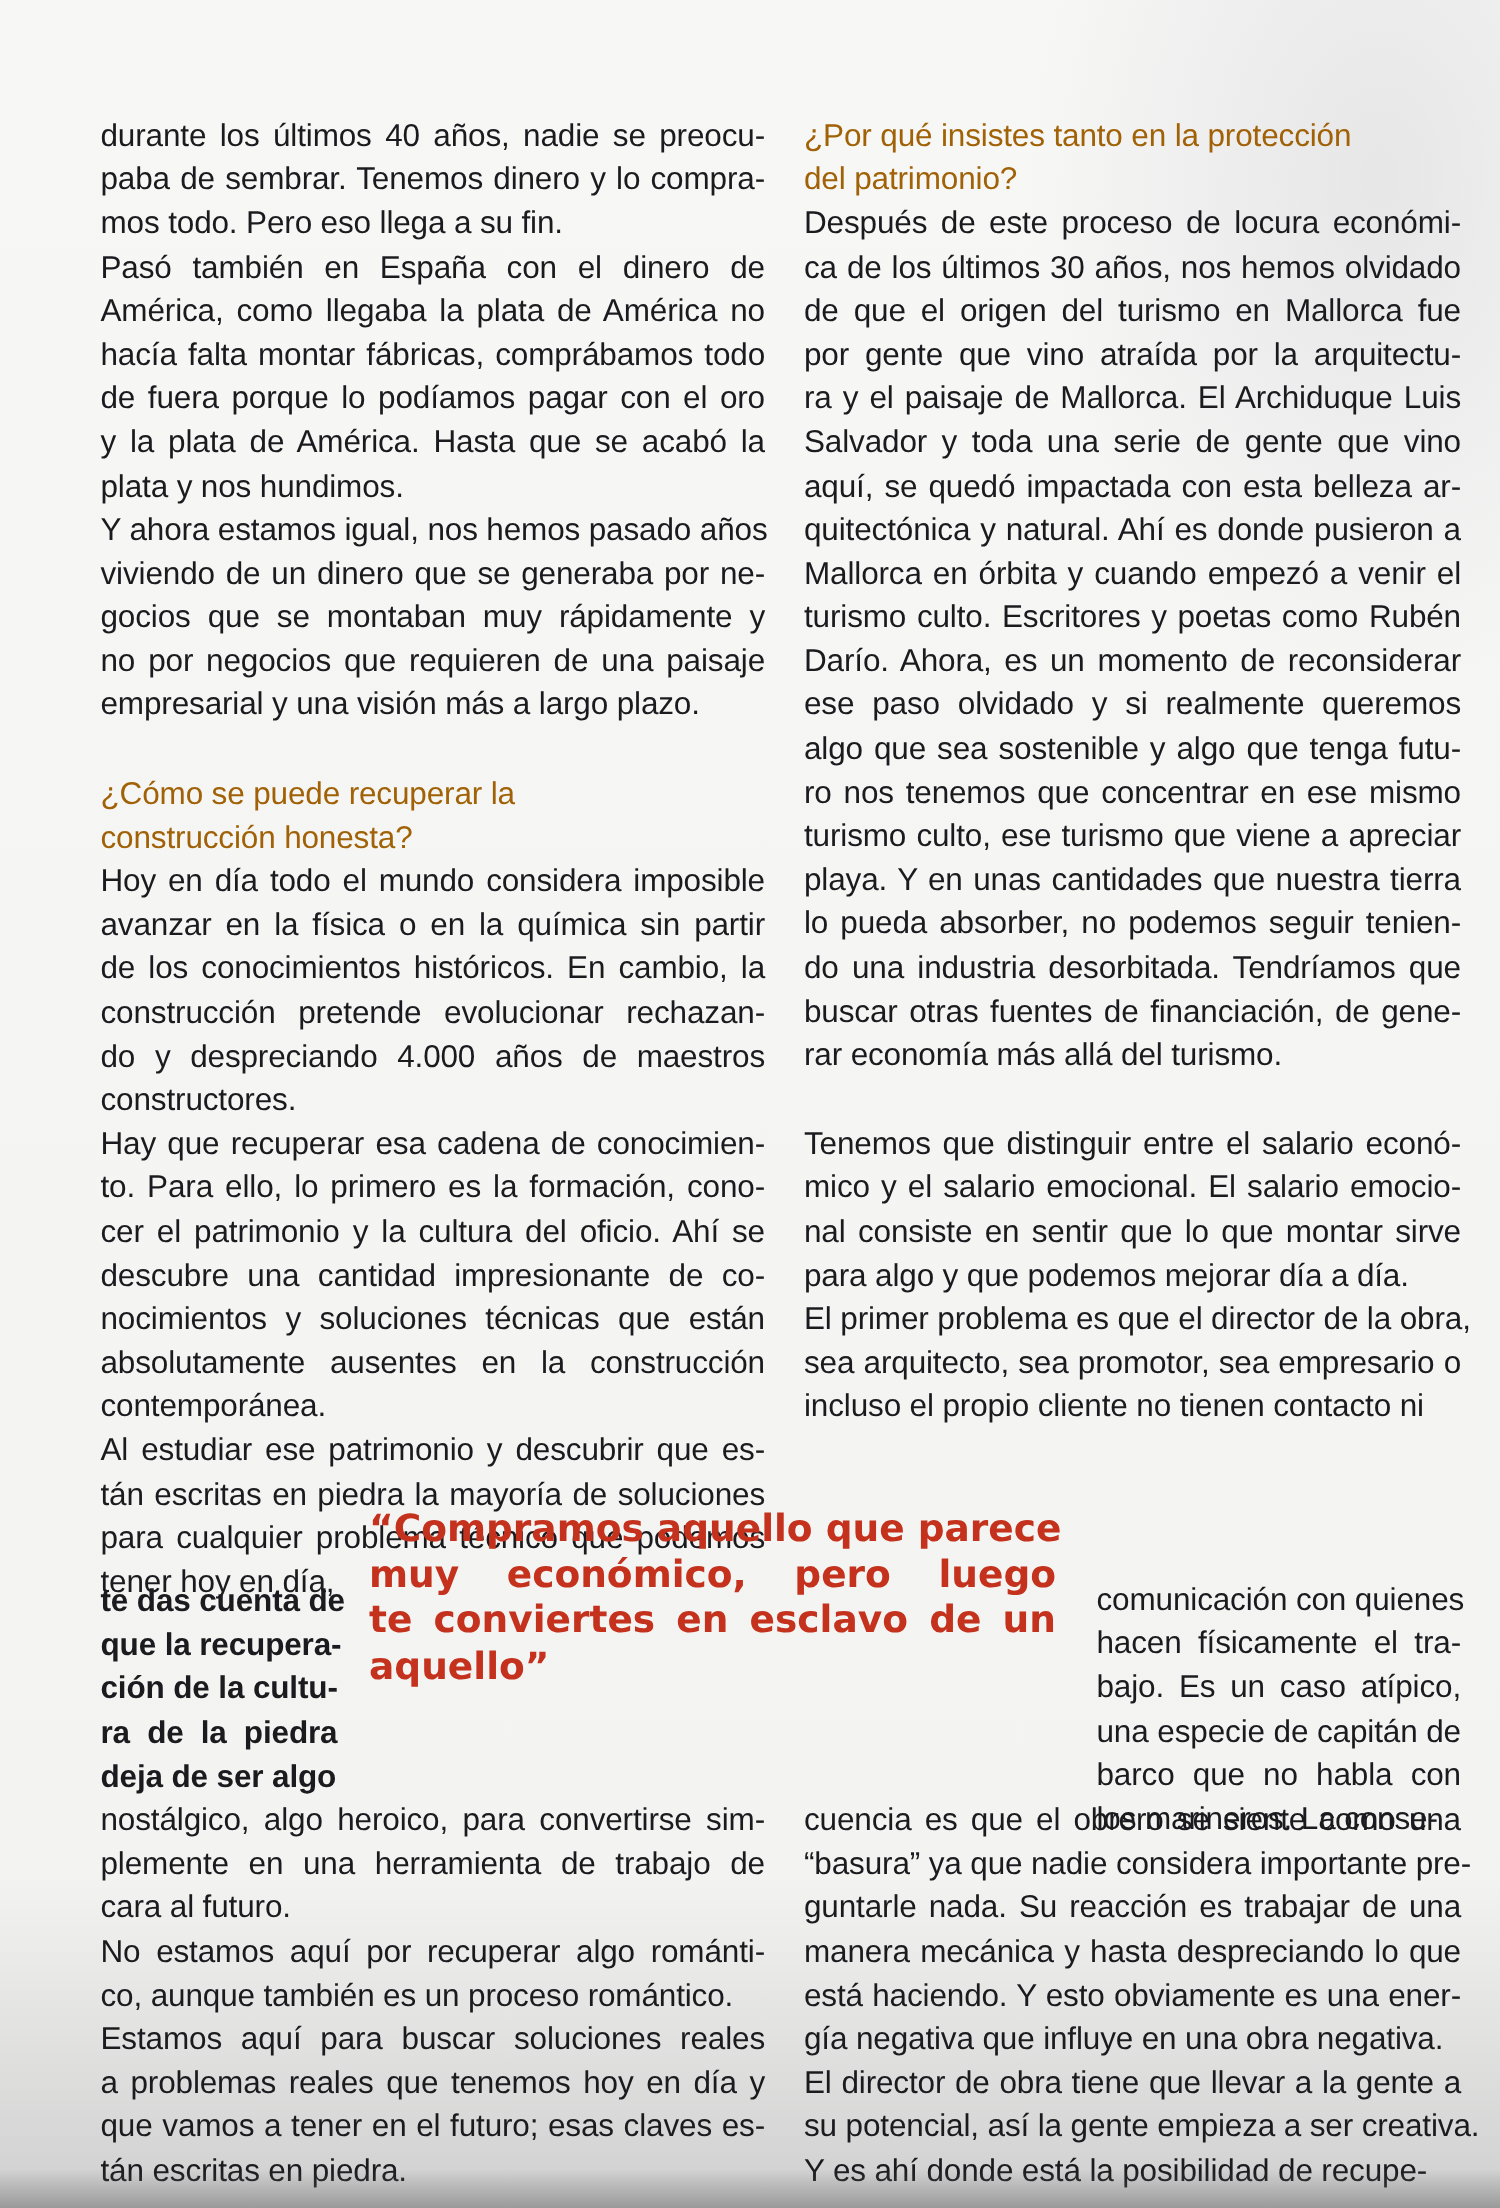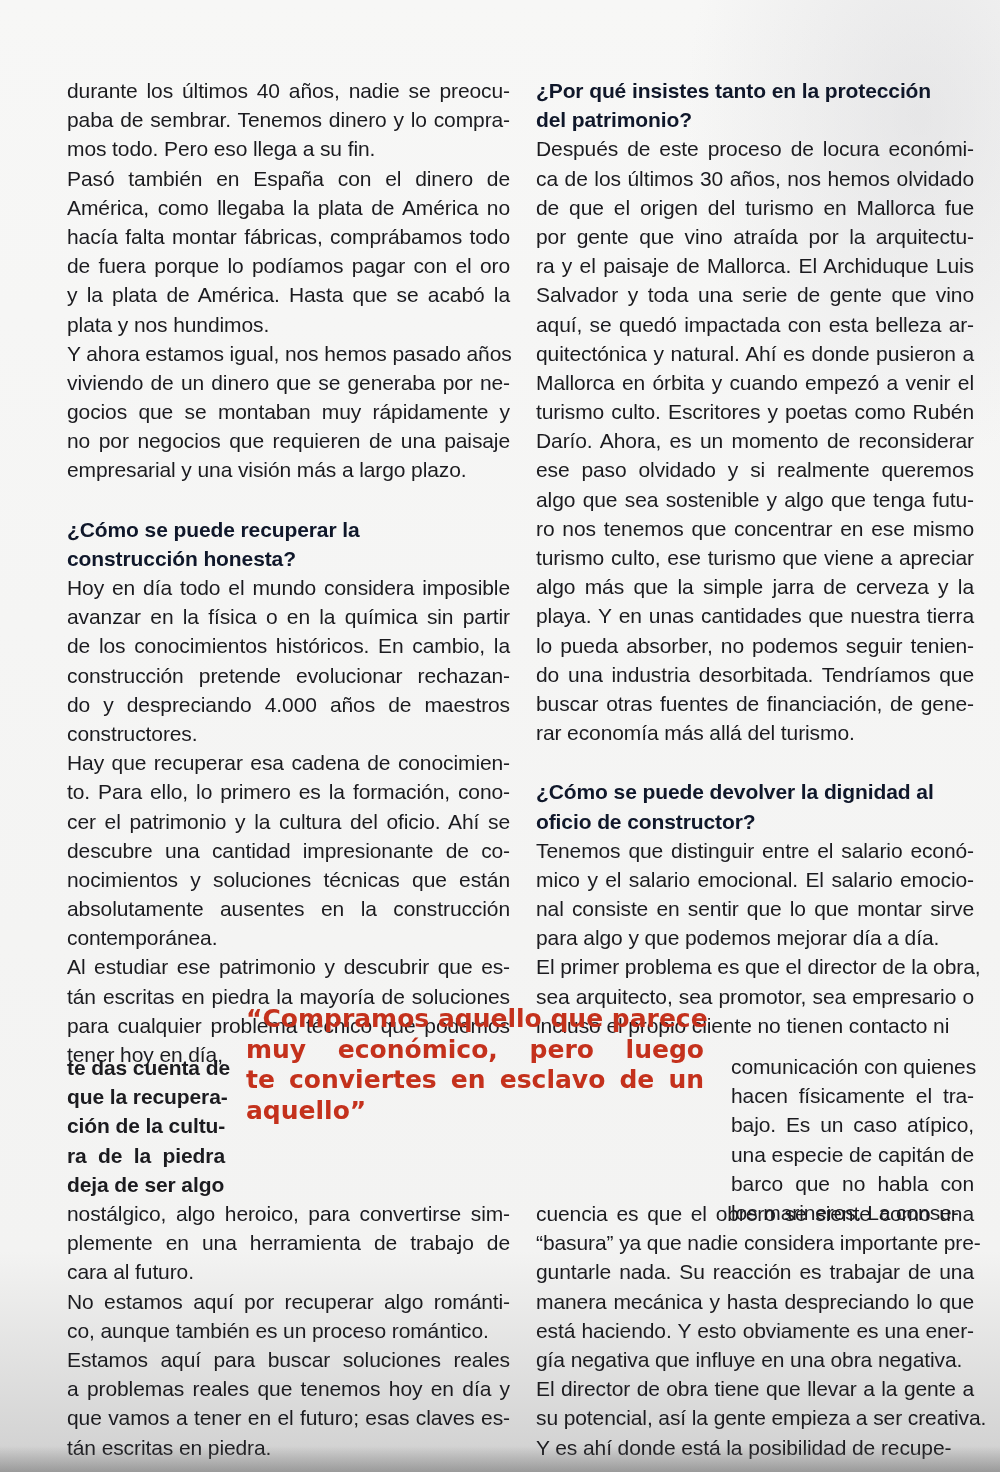--- a/index.html
+++ b/index.html
@@ -21,21 +21,21 @@
   }
   .col {
     position: absolute; top: 76px;
     font-size: 21px; line-height: 29.2px; letter-spacing: -0.1px;
   }
   .col-left { left: 67px; width: 443px; }
   .col-right { left: 536px; width: 438px; }
   .line { display: block; white-space: nowrap; height: 29.2px; }
   .j { text-align: justify; text-align-last: justify; }
   .l { text-align: left; }
-  .heading { font-weight: bold; color: #0f172a; }
+  .heading { font-weight: normal; color: #a16207; }
   .gap { height: 30px; }
   .pull-quote {
     position: absolute; left: 246px; top: 1004px; width: 458px;
     color: #c4311c; font-weight: bold;
     font-family: "DejaVu Sans", sans-serif;
     font-size: 25px; line-height: 30.5px;
   }
   .pull-quote .line { height: 30.5px; }
   .narrow-left { position: absolute; left: 67px; width: 158px; font-weight: bold; }
   .narrow-right { position: absolute; left: 731px; width: 243px; }
@@ -122,32 +122,27 @@
       <span class="line j">Salvador y toda una serie de gente que vino</span>
       <span class="line j">aquí, se quedó impactada con esta belleza ar-</span>
       <span class="line j">quitectónica y natural. Ahí es donde pusieron a</span>
       <span class="line j">Mallorca en órbita y cuando empezó a venir el</span>
       <span class="line j">turismo culto. Escritores y poetas como Rubén</span>
       <span class="line j">Darío. Ahora, es un momento de reconsiderar</span>
       <span class="line j">ese paso olvidado y si realmente queremos</span>
       <span class="line j">algo que sea sostenible y algo que tenga futu-</span>
       <span class="line j">ro nos tenemos que concentrar en ese mismo</span>
       <span class="line j">turismo culto, ese turismo que viene a apreciar</span>
-      <span class="line j">algo más que la simple jarra de cerveza y la</span>
       <span class="line j">playa. Y en unas cantidades que nuestra tierra</span>
       <span class="line j">lo pueda absorber, no podemos seguir tenien-</span>
       <span class="line j">do una industria desorbitada. Tendríamos que</span>
       <span class="line j">buscar otras fuentes de financiación, de gene-</span>
       <span class="line l">rar economía más allá del turismo.</span>
     </div>
   <div class="gap"></div>
-  <div class="heading" id="rh2">
-      <span class="line l">¿Cómo se puede devolver la dignidad al</span>
-      <span class="line l">oficio de constructor?</span>
-    </div>
   <div id="rb2">
       <span class="line j">Tenemos que distinguir entre el salario econó-</span>
       <span class="line j">mico y el salario emocional. El salario emocio-</span>
       <span class="line j">nal consiste en sentir que lo que montar sirve</span>
       <span class="line l">para algo y que podemos mejorar día a día.</span>
       <span class="line j">El primer problema es que el director de la obra,</span>
       <span class="line j">sea arquitecto, sea promotor, sea empresario o</span>
       <span class="line l">incluso el propio cliente no tienen contacto ni</span>
     </div>
 </div>

